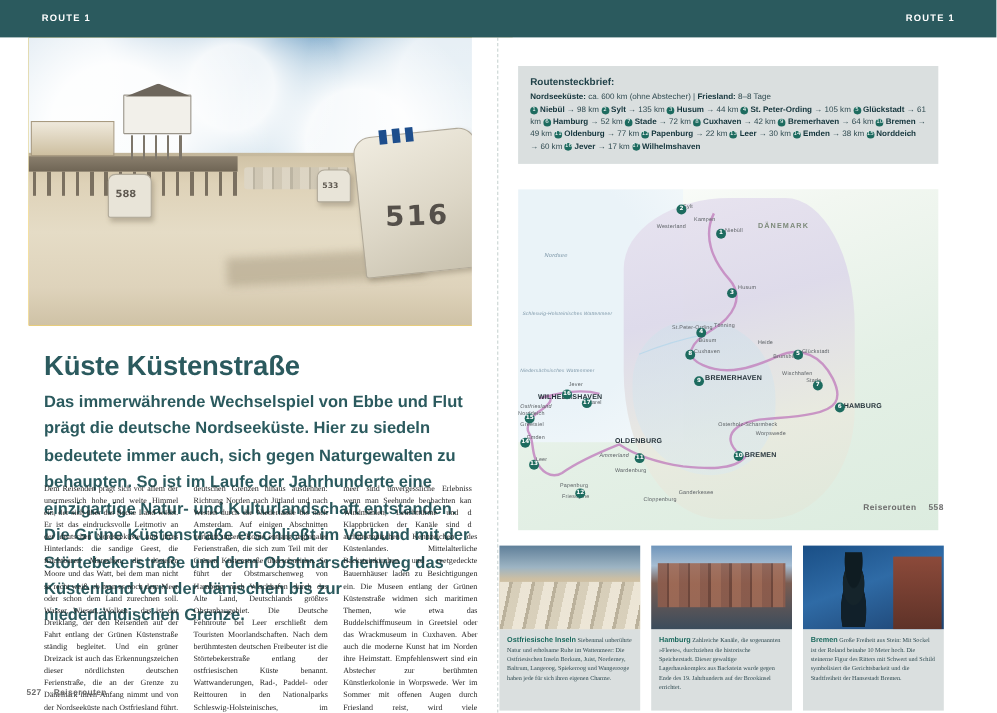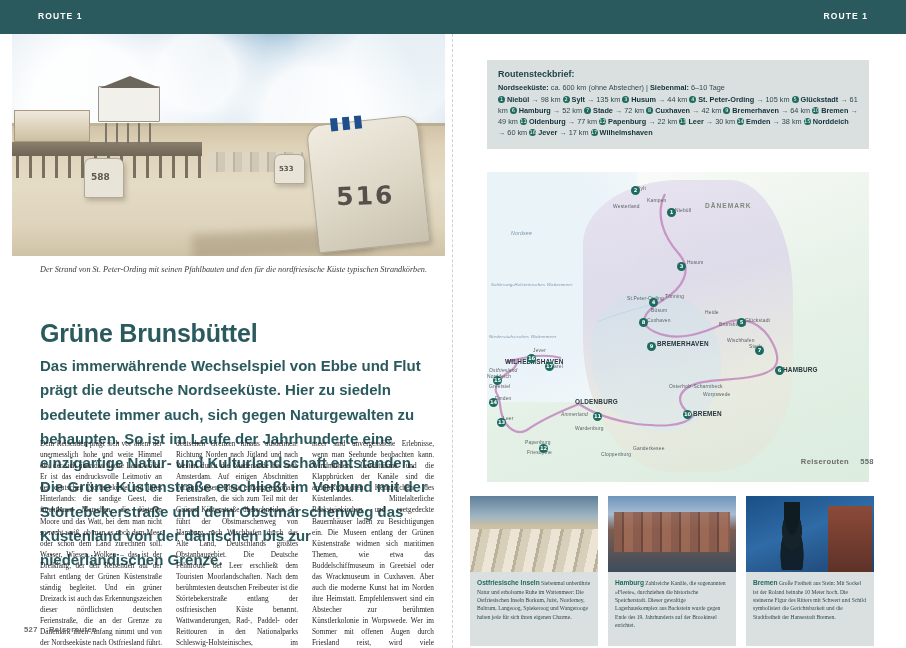--- a/index.html
+++ b/index.html
@@ -47,22 +47,22 @@
   .page-left {
     position: absolute;
     left: 0; top: 34px;
     width: 452px; height: 614px;
     background: #fff;
   }
 
   
   .hero {
     position: absolute;
-    left: 12px; top: 0px;
-    width: 440px; height: 222px;
+    left: 26px; top: 0px;
+    width: 440px; height: 262px;
     overflow: hidden;
     background: #eab308;
   }
   .hero-sky {
     position: absolute; inset: 0 0 42% 0;
     background:
       radial-gradient(circle at 18% 55%, rgba(255,255,255,.95) 0 16%, rgba(255,255,255,0) 38%),
       radial-gradient(circle at 42% 30%, rgba(255,255,255,.9) 0 14%, rgba(255,255,255,0) 36%),
       radial-gradient(circle at 68% 62%, rgba(255,255,255,.92) 0 15%, rgba(255,255,255,0) 37%),
       radial-gradient(circle at 88% 28%, rgba(255,255,255,.85) 0 13%, rgba(255,255,255,0) 34%),
@@ -216,21 +216,21 @@
     letter-spacing: .4px;
   }
   .folio-left  { left: 24px; }
   .folio-left .num { margin-right: 11px; }
   .folio-right { right: 24px; }
   .folio-right .num { margin-left: 11px; }
 
   
   .page-right {
     position: absolute;
-    left: 445px; top: 34px;
+    left: 429px; top: 34px;
     width: 453px; height: 446px;
     background: #fff;
   }
 
   
   .factbox {
     position: absolute;
     left: 42px; top: 26px;
     width: 382px;
     background: #dadfdf;
@@ -411,23 +411,22 @@
     <div class="strandkorb sk-big">
       <span class="flags">
           <i></i>
           <i></i>
           <i></i>
         </span>
       <span class="num">516</span>
     </div>
   </div>
 
-  <div class="hero-caption">Der Strand von St. Peter-Ording mit seinen Pfahlbauten und den für die nordfriesische Küste typischen Strandkörben.</div>
-
-  <h1 class="title">Grüne Brunsbüttel</h1>
+
+  <h1 class="title">Küste Küstenstraße</h1>
 
   <div class="lede">Das immerwährende Wechselspiel von Ebbe und Flut prägt die deutsche Nordseeküste. Hier zu siedeln bedeutete immer auch, sich gegen Naturgewalten zu behaupten. So ist im Laufe der Jahrhunderte eine einzigartige Natur- und Kulturlandschaft entstanden. Die Grüne Küstenstraße erschließt im Verbund mit der Störtebekerstraße und dem Obstmarschenweg das Küstenland von der dänischen bis zur niederländischen Grenze.</div>
 
   <div class="columns">
     <div class="col">Dem Reisenden prägt sich vor allem der unermesslich hohe und weite Himmel ein, der sich über das flache Land wölbt. Er ist das eindrucksvolle Leitmotiv an der deutschen Nordseeküste und ihres Hinterlands: die sandige Geest, die fruchtbaren Marschen, die düsteren Moore und das Watt, bei dem man nicht so recht weiß, ob man es noch dem Meer oder schon dem Land zurechnen soll. Wasser, Wiesen, Wolken – das ist der Dreiklang, der den Reisenden auf der Fahrt entlang der Grünen Küstenstraße ständig begleitet. Und ein grüner Dreizack ist auch das Erkennungszeichen dieser nördlichsten deutschen Ferienstraße, die an der Grenze zu Dänemark ihren Anfang nimmt und von der Nordseeküste nach Ostfriesland führt. Wer will, kann seine Streifzüge über die</div>
     <div class="col">deutschen Grenzen hinaus ausdehnen: Richtung Norden nach Jütland und nach Westen durch die Niederlande bis nach Amsterdam. Auf einigen Abschnitten verläuft unsere Route entlang regionaler Ferienstraßen, die sich zum Teil mit der Grünen Küstenstraße überschneiden. So führt der Obstmarschenweg von Hamburg nach Wischhafen durch das Alte Land, Deutschlands größtes Obstanbaugebiet. Die Deutsche Fehnroute bei Leer erschließt dem Touristen Moorlandschaften. Nach dem berühmtesten deutschen Freibeuter ist die Störtebekerstraße entlang der ostfriesischen Küste benannt. Wattwanderungen, Rad-, Paddel- oder Reittouren in den Nationalparks Schleswig-Holsteinisches, im Hamburgischen und im Niedersächsischen Watten-</div>
     <div class="col">meer sind unvergessliche Erlebnisse, wenn man Seehunde beobachten kann. Windmühlen, Leuchttürme und die Klappbrücken der Kanäle sind die architektonischen Kennzeichen des Küstenlandes. Mittelalterliche Backsteinkirchen und reetgedeckte Bauernhäuser laden zu Besichtigungen ein. Die Museen entlang der Grünen Küstenstraße widmen sich maritimen Themen, wie etwa das Buddelschiffmuseum in Greetsiel oder das Wrackmuseum in Cuxhaven. Aber auch die moderne Kunst hat im Norden ihre Heimstatt. Empfehlenswert sind ein Abstecher zur berühmten Künstlerkolonie in Worpswede. Wer im Sommer mit offenen Augen durch Friesland reist, wird viele »Schrubbflügel« – zu Deutsch Schmetterlinge – bewundern können.</div>
   </div>
 
   <div class="folio folio-left">
@@ -436,22 +435,22 @@
 </div>
 
 <div class="page-right">
 
   <div class="factbox">
     <h3>Routensteckbrief:</h3>
     <div class="line">
       <b>Nordseeküste:</b>
       <span>ca. 600 km (ohne Abstecher)</span>
       <span>|</span>
-      <b>Siebenmal:</b>
-      <span>6–10 Tage</span>
+      <b>Friesland:</b>
+      <span>8–8 Tage</span>
     </div>
     <div class="line stops"><span class="pin">1</span><b>Niebül</b><span> → 98 km </span><span class="pin">2</span><b>Sylt</b><span> → 135 km </span><span class="pin">3</span><b>Husum</b><span> → 44 km </span><span class="pin">4</span><b>St. Peter-Ording</b><span> → 105 km </span><span class="pin">5</span><b>Glückstadt</b><span> → 61 km </span><span class="pin">6</span><b>Hamburg</b><span> → 52 km </span><span class="pin">7</span><b>Stade</b><span> → 72 km </span><span class="pin">8</span><b>Cuxhaven</b><span> → 42 km </span><span class="pin">9</span><b>Bremerhaven</b><span> → 64 km </span><span class="pin">10</span><b>Bremen</b><span> → 49 km </span><span class="pin">11</span><b>Oldenburg</b><span> → 77 km </span><span class="pin">12</span><b>Papenburg</b><span> → 22 km </span><span class="pin">13</span><b>Leer</b><span> → 30 km </span><span class="pin">14</span><b>Emden</b><span> → 38 km </span><span class="pin">15</span><b>Norddeich</b><span> → 60 km </span><span class="pin">16</span><b>Jever</b><span> → 17 km </span><span class="pin">17</span><b>Wilhelmshaven</b></div>
   </div>
 
   <div class="map">
     <div class="sea"></div>
     <div class="landmass"></div>
     <div class="marsh"></div>
 
     <svg class="route-line" viewBox="0 0 382 310">

